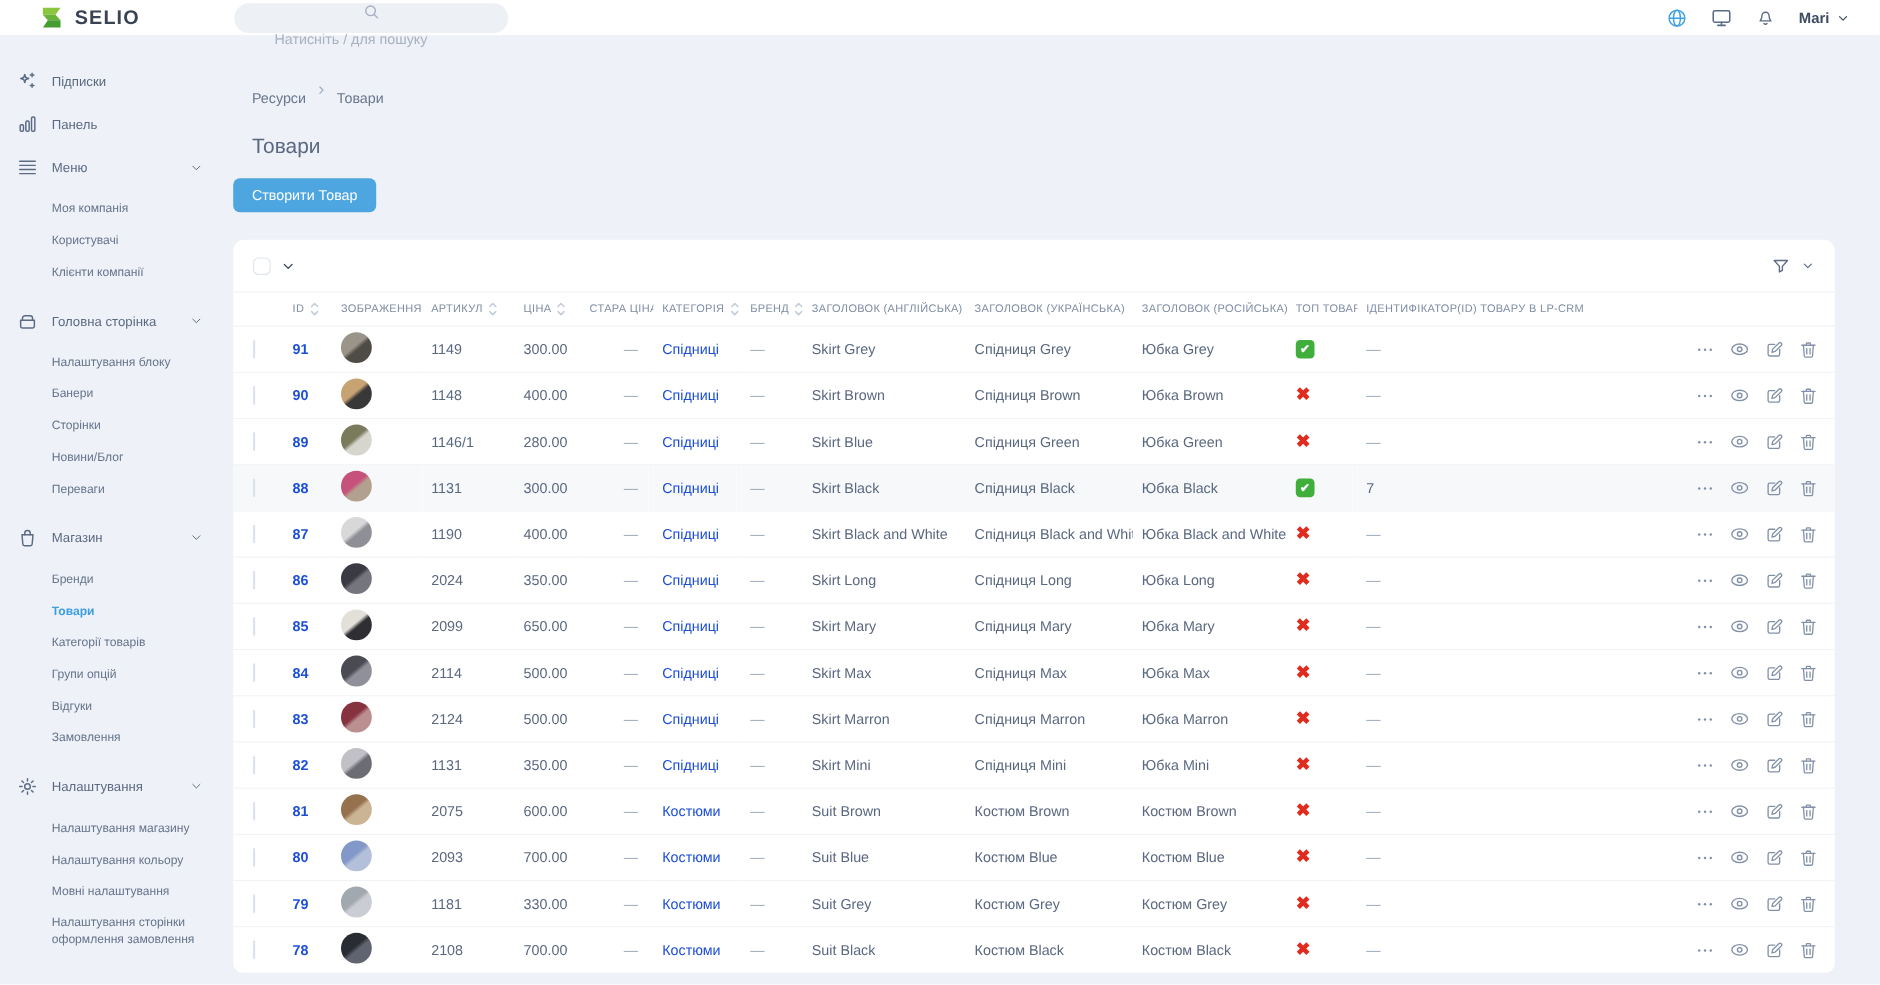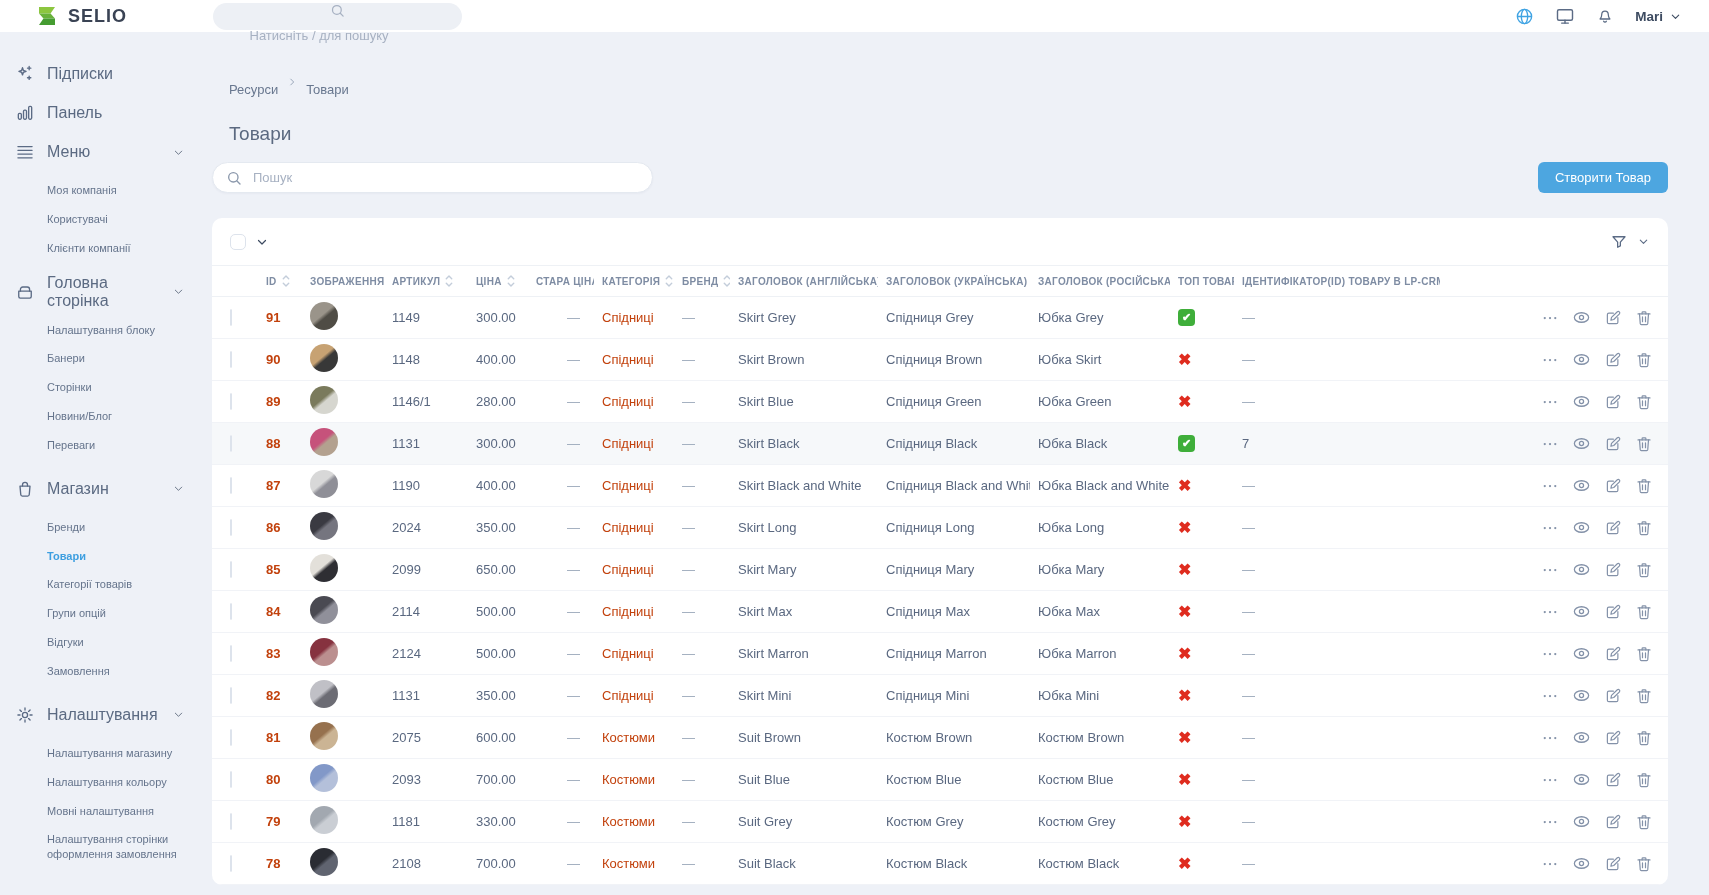--- a/index.html
+++ b/index.html
@@ -30,21 +30,21 @@
   .user { display:flex; align-items:center; gap:7px; cursor:pointer; }
   .user-name { font-size:13.5px; font-weight:700; color:#3d4b61; }
 
   
   .layout { display:flex; height:853px; }
   .sidebar { width:196px; flex:none; padding:18px 6px 0 8px; overflow:hidden; }
   .main { flex:1; padding:20px 41px 0 16px; overflow:hidden; }
 
   
   .side-top { display:flex; align-items:center; gap:11px; height:30px; margin:9px 0; padding:0 6px; cursor:pointer; }
-  .side-top .lbl { font-size:16px; color:#5b6a82; }
+  .side-top .lbl { font-size:12px; color:#5b6a82;text-align:right; }
   .side-top .chev { margin-left:auto; color:#3d4b61; }
   .side-icon { width:22px; color:#5b6b85; flex:none; display:flex; justify-content:center; }
   .side-children { margin:2px 0 14px 0; }
   .side-sub { padding:7px 4px 7px 39px; font-size:11px; color:#65748c; line-height:1.35; cursor:pointer; }
   .side-sub.active { color:#3e9fe0; font-weight:700; }
 
   
   .crumbs { display:flex; align-items:center; gap:9px; font-size:13px; color:#68778f; padding-left:17px; margin-top:14px; }
   .crumb { cursor:pointer;margin-top:16px; }
   .crumb-sep { color:#9aa7ba; }
@@ -65,32 +65,32 @@
   .card { margin-top:25px; background:#fff; border-radius:10px; overflow:hidden; }
   .card-head { height:47px; display:flex; align-items:center; justify-content:space-between; padding:0 19px 0 18px; }
   .bulk { display:flex; align-items:center; gap:10px; }
   .filters { display:flex; align-items:center; gap:10px; color:#5b6b85; cursor:pointer; }
   .cb {
     width:16px; height:16px; border:1.5px solid #dde3ec; border-radius:5px; background:#fff; cursor:pointer; flex:none;
   }
   table { width:100%; border-collapse:collapse; table-layout:fixed; }
   thead th {
     height:31px; border-top:1px solid #eef1f5; border-bottom:1px solid #eef1f5;
-    font-size:10px; font-weight:700; color:#7e8ca3; text-align:left; padding:0 8px;
+    font-size:10px; font-weight:400; color:#7e8ca3; text-align:left; padding:0 8px;
     letter-spacing:.3px; white-space:nowrap; overflow:hidden;
   }
   .th-wrap { display:flex; align-items:center; gap:5px; }
   .sort { color:#c3cdda; flex:none; }
   tbody td {
     height:42px; border-bottom:1px solid #f1f3f7; padding:0 8px;
     font-size:13px; color:#5a6880; white-space:nowrap; overflow:hidden;
   }
   tr.hl td { background:#f6f8fa; }
   td.cb-cell { padding-left:18px; }
-  a.blue { color:#c2410c; text-decoration:none; cursor:pointer;margin-top:48px; }
+  a.blue { color:#1d4ed8; text-decoration:none; cursor:pointer;margin-top:48px; }
   a.id-link { font-weight:700; }
   .avatar { width:28px; height:28px; border-radius:50%; cursor:pointer; }
   .dash { color:#9aa7b9; }
   td.right { text-align:right; padding-right:14px; }
   .top-yes {
     width:17px; height:17px; background:#3fae3a; border-radius:4px; color:#fff;
     display:flex; align-items:center; justify-content:center; font-size:11px; font-weight:700;
   }
   .top-no { color:#df2c1f; font-weight:700; font-size:16px; line-height:1; }
   .actions { display:flex; align-items:center; justify-content:flex-end; gap:13px; padding-right:7px; color:#8391a8; }
@@ -274,29 +274,20 @@
         <svg width="10" height="10" viewBox="0 0 24 24" fill="none" stroke="#9aa7ba" stroke-width="2.4" stroke-linecap="round" stroke-linejoin="round">
             <polyline points="9,5 16,12 9,19"></polyline>
           </svg>
       </span>
       <span class="crumb">Товари</span>
     </div>
 
     <div class="page-title">Товари</div>
 
     <div class="toolbar">
-      <div class="page-search">
-        <span>
-          <svg width="16" height="16" viewBox="0 0 24 24" fill="none" stroke="#8a97ab" stroke-width="2" stroke-linecap="round">
-            <circle cx="11" cy="11" r="7"></circle>
-              <line x1="16.5" y1="16.5" x2="21" y2="21"></line>
-          </svg>
-        </span>
-        <input type="text" placeholder="Пошук" style="">
-      </div>
       <button class="create-btn">Створити Товар</button>
     </div>
 
     <div class="card">
       <div class="card-head">
         <div class="bulk">
           <span class="cb"></span>
           <span>
             <svg width="12" height="12" viewBox="0 0 24 24" fill="none" stroke="#3d4b61" stroke-width="2.4" stroke-linecap="round" stroke-linejoin="round">
                 <polyline points="5,9 12,16 19,9"></polyline>
@@ -483,21 +474,21 @@
               <td class="cb-cell"><span class="cb"></span></td>
               <td><a class="blue id-link">90</a></td>
               <td><span class="avatar" style="display: inline-block; background: linear-gradient(140deg, rgb(199, 162, 115) 45%, rgb(56, 56, 56) 55%);"></span></td>
               <td>1148</td>
               <td>400.00</td>
               <td class="right"><span class="dash">—</span></td>
               <td><a class="blue">Спідниці</a></td>
               <td><span class="dash">—</span></td>
               <td>Skirt Brown</td>
               <td>Спідниця Brown</td>
-              <td>Юбка Skirt</td>
+              <td>Юбка Brown</td>
               <td><span class="top-no">✖</span></td>
               <td><span class="dash">—</span></td>
               <td>
                 <div class="actions">
                   <span class="act">
                     <svg width="18" height="18" viewBox="0 0 24 24" fill="currentColor">
                       <circle cx="5" cy="12" r="1.5"></circle>
                       <circle cx="12" cy="12" r="1.5"></circle>
                       <circle cx="19" cy="12" r="1.5"></circle>
                     </svg>

